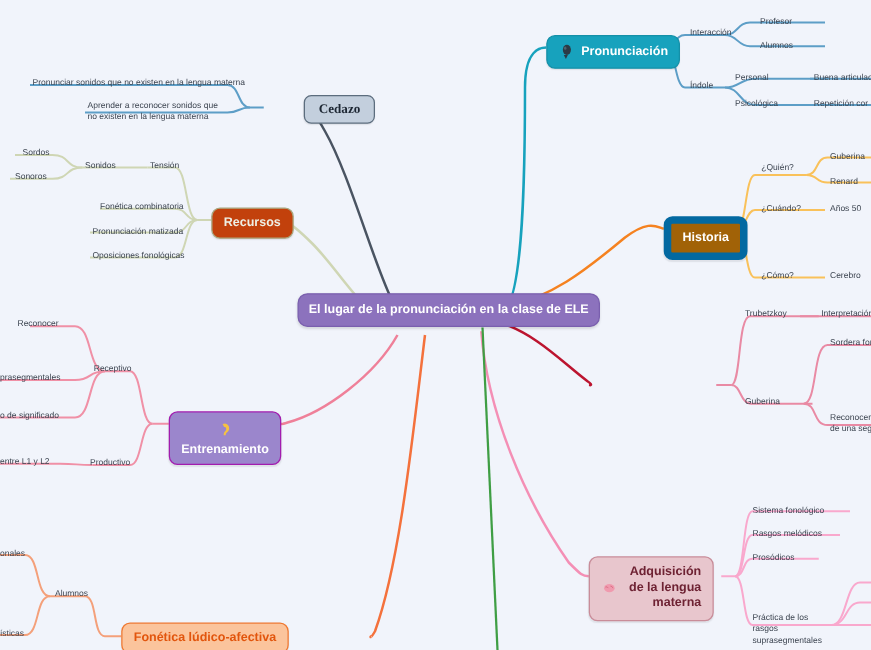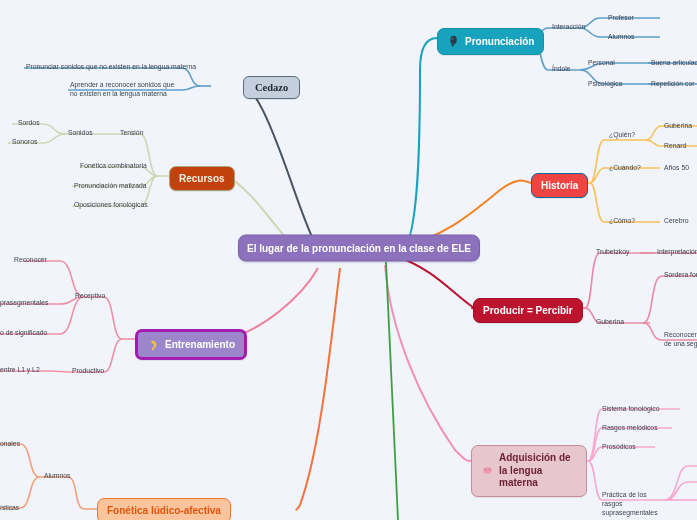--- a/index.html
+++ b/index.html
@@ -11,27 +11,27 @@
   #canvas{position:absolute;left:0;top:0;width:697px;height:520px;}
   svg.links{position:absolute;left:0;top:0;width:697px;height:520px;pointer-events:none;}
 
   .node{position:absolute;box-sizing:border-box;display:flex;align-items:center;gap:5px;
         border-radius:7px;white-space:nowrap;}
   .central{
     background:#8c72bd;border:1px solid #7a5fae;color:#ffffff;
     font-size:10px;font-weight:bold;padding:7px 8px;border-radius:8px;
     box-shadow:0 1px 2px rgba(0,0,0,.12);
   }
-  .topic{font-size:10px;font-weight:bold;padding:6px 9px;box-shadow:0 1px 1px rgba(0,0,0,.08);}
+  .topic{font-size:10px;font-weight:bold;padding:6px 9px;box-shadow:0 1px 1px rgba(0,0,0,.08);text-align:right;}
   .t-pron{background:#17a2bd;border:1px solid #1490a8;color:#fff;}
-  .t-hist{background:#ef4444;border:1px solid #0369a1;color:#fff;}
+  .t-hist{background:#a16207;border:6px solid #0369a1;color:#fff;}
   .t-prod{background:#bc142f;border:1px solid #a21028;color:#fff;}
-  .t-adq{background:#e8c6cd;border:1.5px solid #c98c99;color:#6e2233;line-height:1.25;white-space:normal;width:116px;}
+  .t-adq{background:#e8c6cd;border:1.5px solid #c98c99;color:#6e2233;line-height:1.25;white-space:normal;width:100px;}
   .t-ludic{background:#fbc49c;border:1.5px solid #f07830;color:#e2550d;}
-  .t-entre{background:#9b86cc;border:3px solid #a21caf;color:#fff;}
+  .t-entre{background:#9b86cc;border:1px solid #a21caf;color:#fff;flex-direction:column;}
   .t-recur{background:#c2410c;border:1px solid #a9a77e;color:#eef0e4;}
   .t-cedazo{background:#c3cfdd;border:1.5px solid #5c6d7e;color:#1d2733;
             font-family:"Liberation Serif","DejaVu Serif",serif;font-size:10.5px;font-weight:bold;
             padding:5px 11px;border-radius:6px;}
 
   .leaf{position:absolute;font-size:6.8px;color:#3c4450;white-space:nowrap;line-height:1.35;}
   .leaf.wrap{white-space:normal;}
 
   .ico{width:13px;height:13px;flex:0 0 13px;display:block;}
 </style>
@@ -140,23 +140,20 @@
     <span>Historia</span>
   </div>
   <div class="leaf" style="left:609px;top:130px;">¿Quién?</div>
   <div class="leaf" style="left:664px;top:121px;">Guberina</div>
   <div class="leaf" style="left:664px;top:141px;">Renard</div>
   <div class="leaf" style="left:609px;top:163px;">¿Cuándo?</div>
   <div class="leaf" style="left:664px;top:163px;">Años 50</div>
   <div class="leaf" style="left:609px;top:216px;">¿Cómo?</div>
   <div class="leaf" style="left:664px;top:216px;">Cerebro</div>
 
-  <div class="node topic t-prod" style="left:473px;top:298px;">
-    <span>Producir = Percibir</span>
-  </div>
   <div class="leaf" style="left:596px;top:247px;">Trubetzkoy</div>
   <div class="leaf" style="left:657px;top:247px;">Interpretación</div>
   <div class="leaf" style="left:596px;top:317px;">Guberina</div>
   <div class="leaf" style="left:664px;top:270px;">Sordera fonológi</div>
   <div class="leaf wrap" style="left:664px;top:330px;width:60px;">Reconocer los so
 de una segunda</div>
 
   <div class="node topic t-adq" style="left:471px;top:445px;">
     <span class="ico">
       <svg viewBox="0 0 16 16" width="13" height="13">

